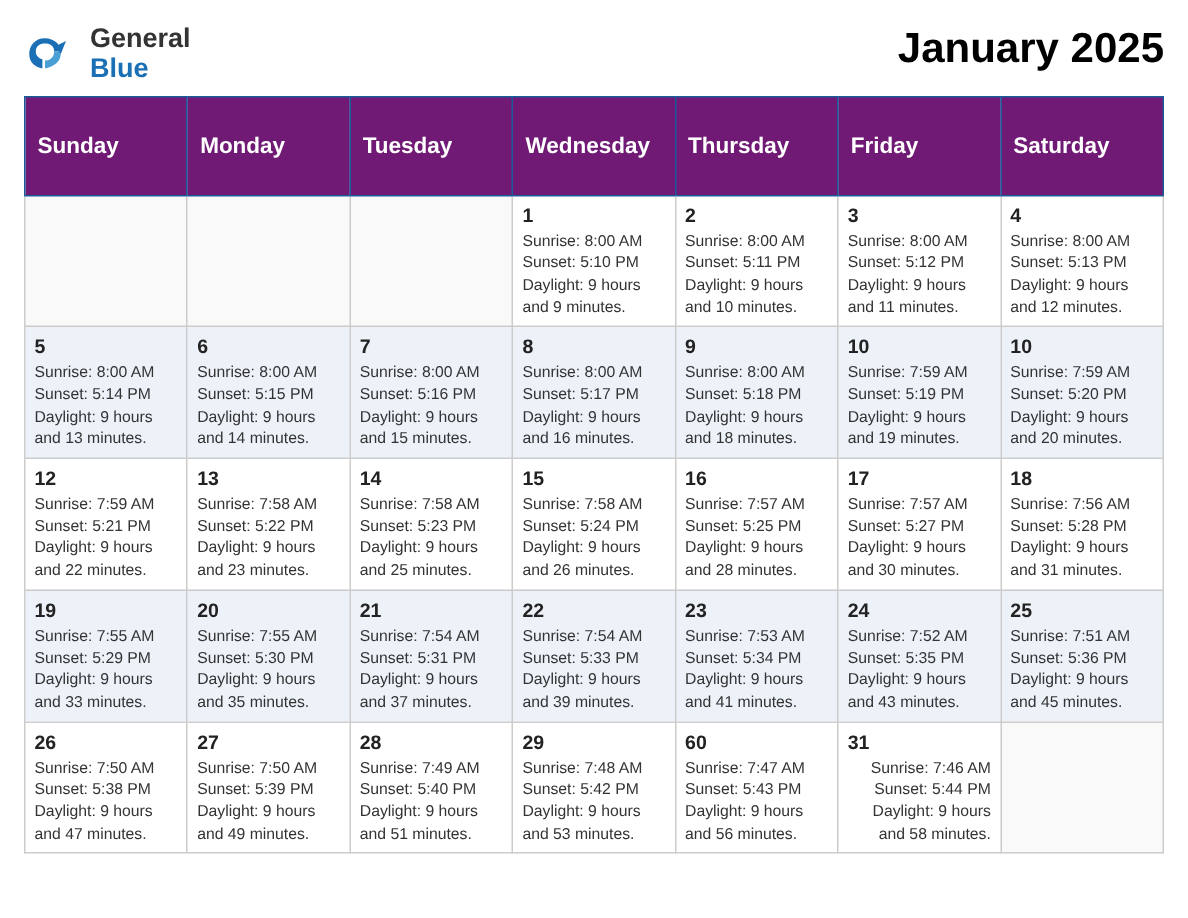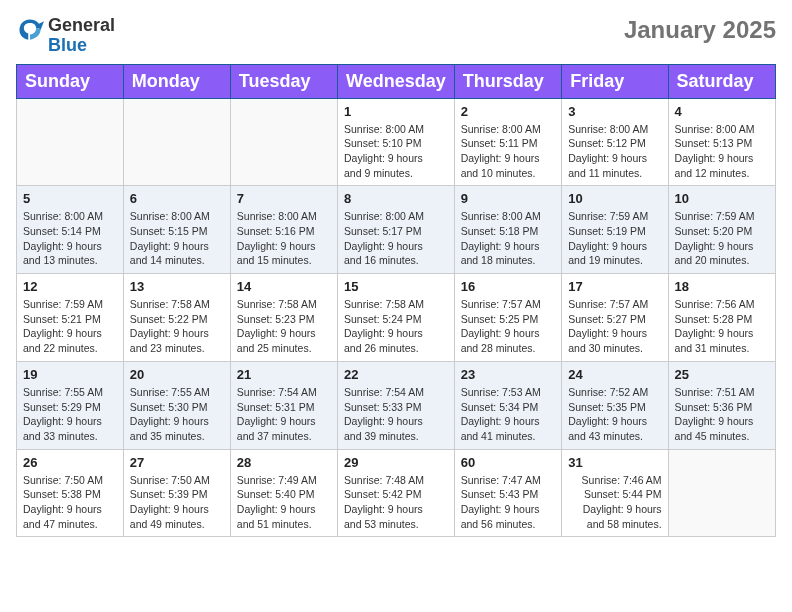--- a/index.html
+++ b/index.html
@@ -11,58 +11,58 @@
       padding: 16px;
     }
     .header {
       display: flex;
       justify-content: space-between;
       align-items: flex-start;
       margin-bottom: 8px;
     }
     .logo {
       display: flex;
-      align-items: flex-start;
-      gap: 4px;
+      align-items: center;
+      gap: 16px;
     }
     .logo-text {
       font-size: 18px;
       font-weight: bold;
       line-height: 1.1;
     }
     .logo-general { color: #333; }
     .logo-blue { color: #1a6fb5; }
     .logo-icon {
       width: 28px;
       height: 28px;
     }
     .title-block {
       text-align: right;
     }
     .month-title {
-      font-size: 24px;
+      font-size: 28px;
       font-weight: bold;
-      color: #737373;
+      color: #000000;
       text-align: right;
     }
     .location {
       font-size: 15px;
       color: #444;
     }
     .calendar {
       width: 100%;
       border-collapse: collapse;
       font-size: 11px;
     }
     .calendar th {
-      background: #8b5cf6;
+      background: #701a75;
       color: #fff;
       text-align: left;
-      padding: 6px 8px;
-      font-size: 18px;
+      padding: 24px 8px;
+      font-size: 15px;
       font-weight: bold;
       border: 1px solid #1a5a9a;
     }
     .calendar td {
       border: 1px solid #ccc;
       vertical-align: top;
       padding: 5px 6px;
       width: 108px;
       min-height: 80px;
       background: #fff;

